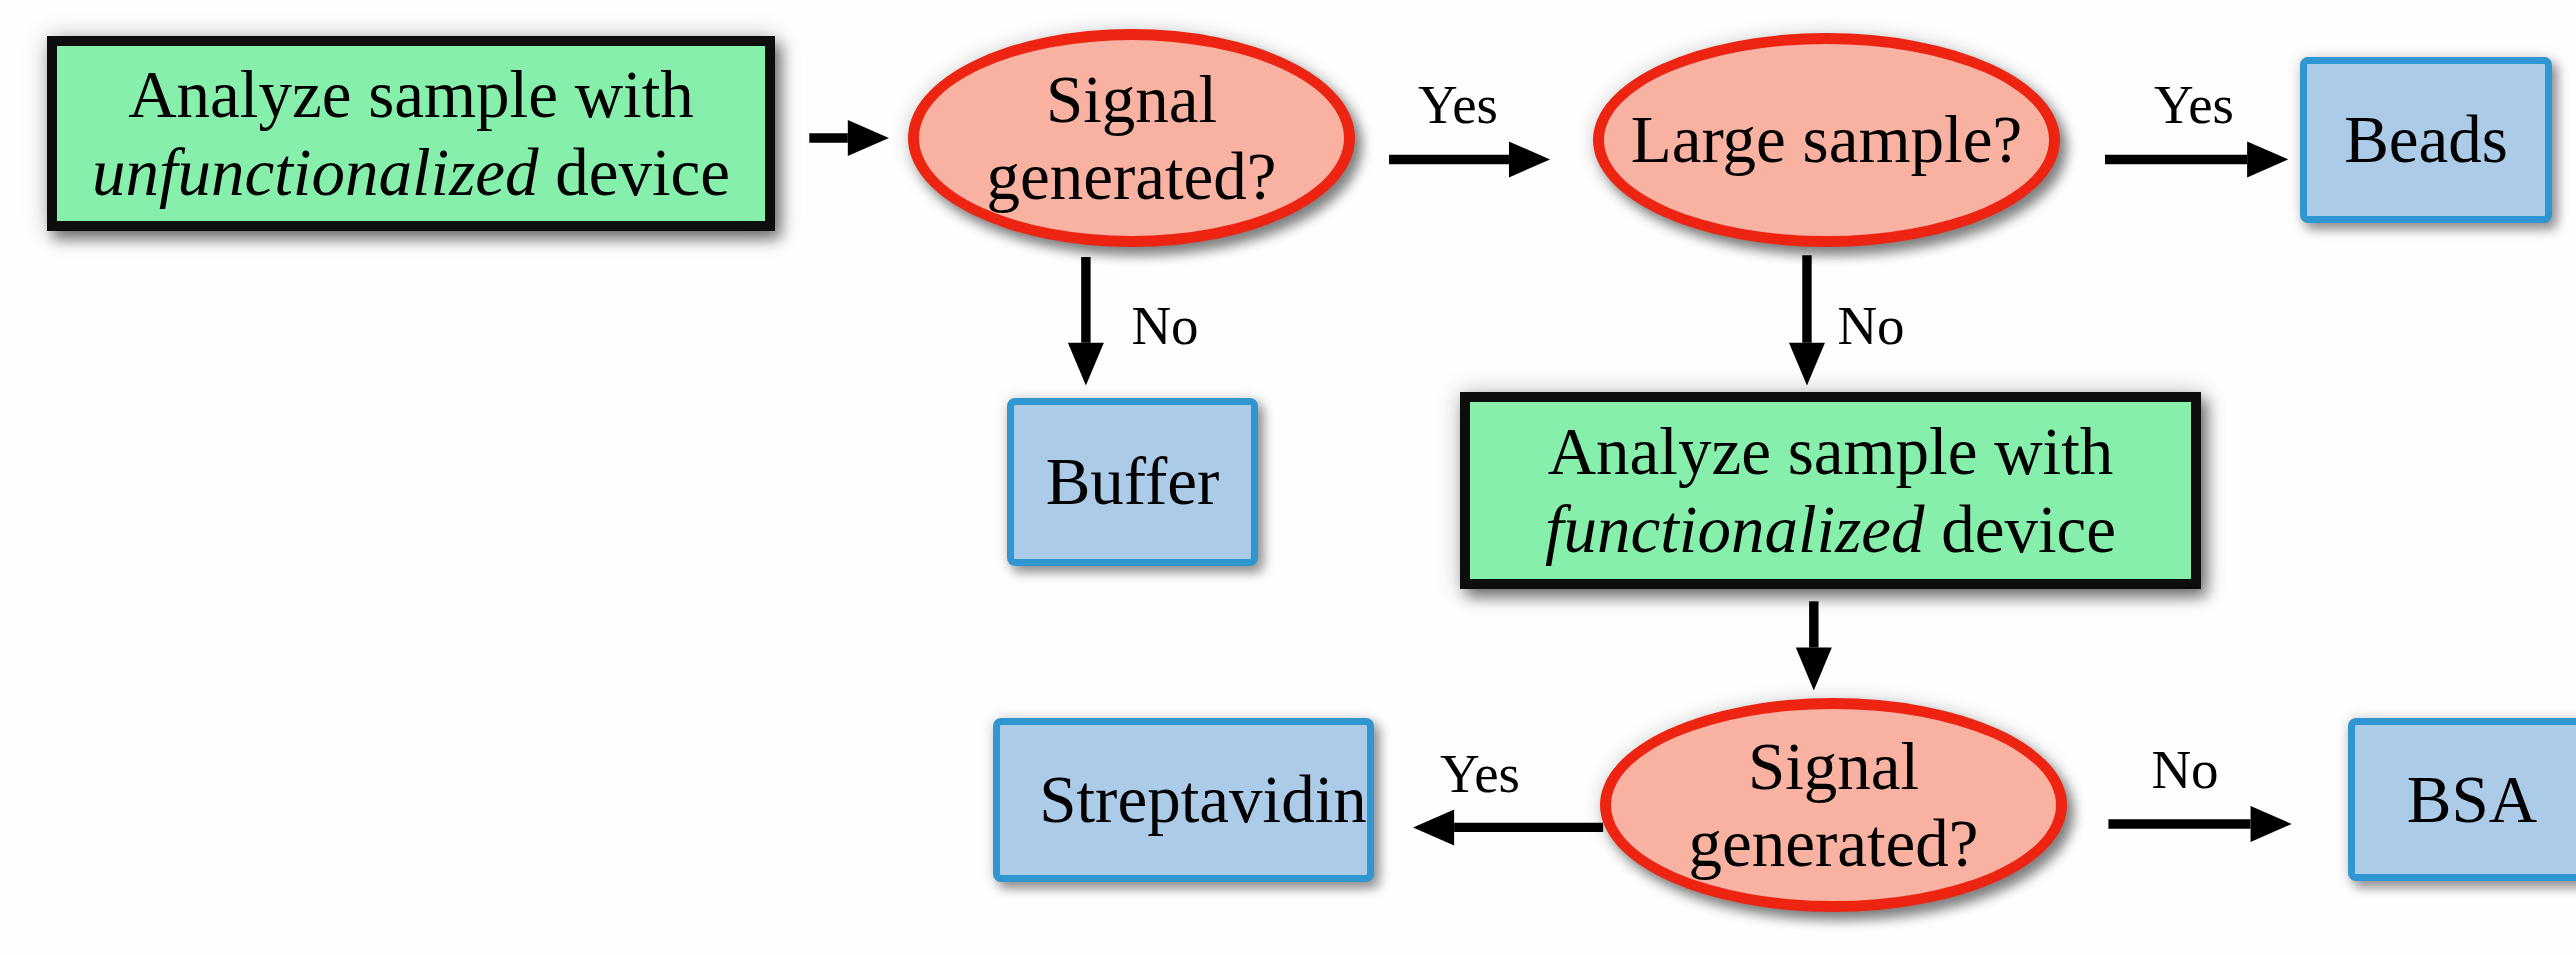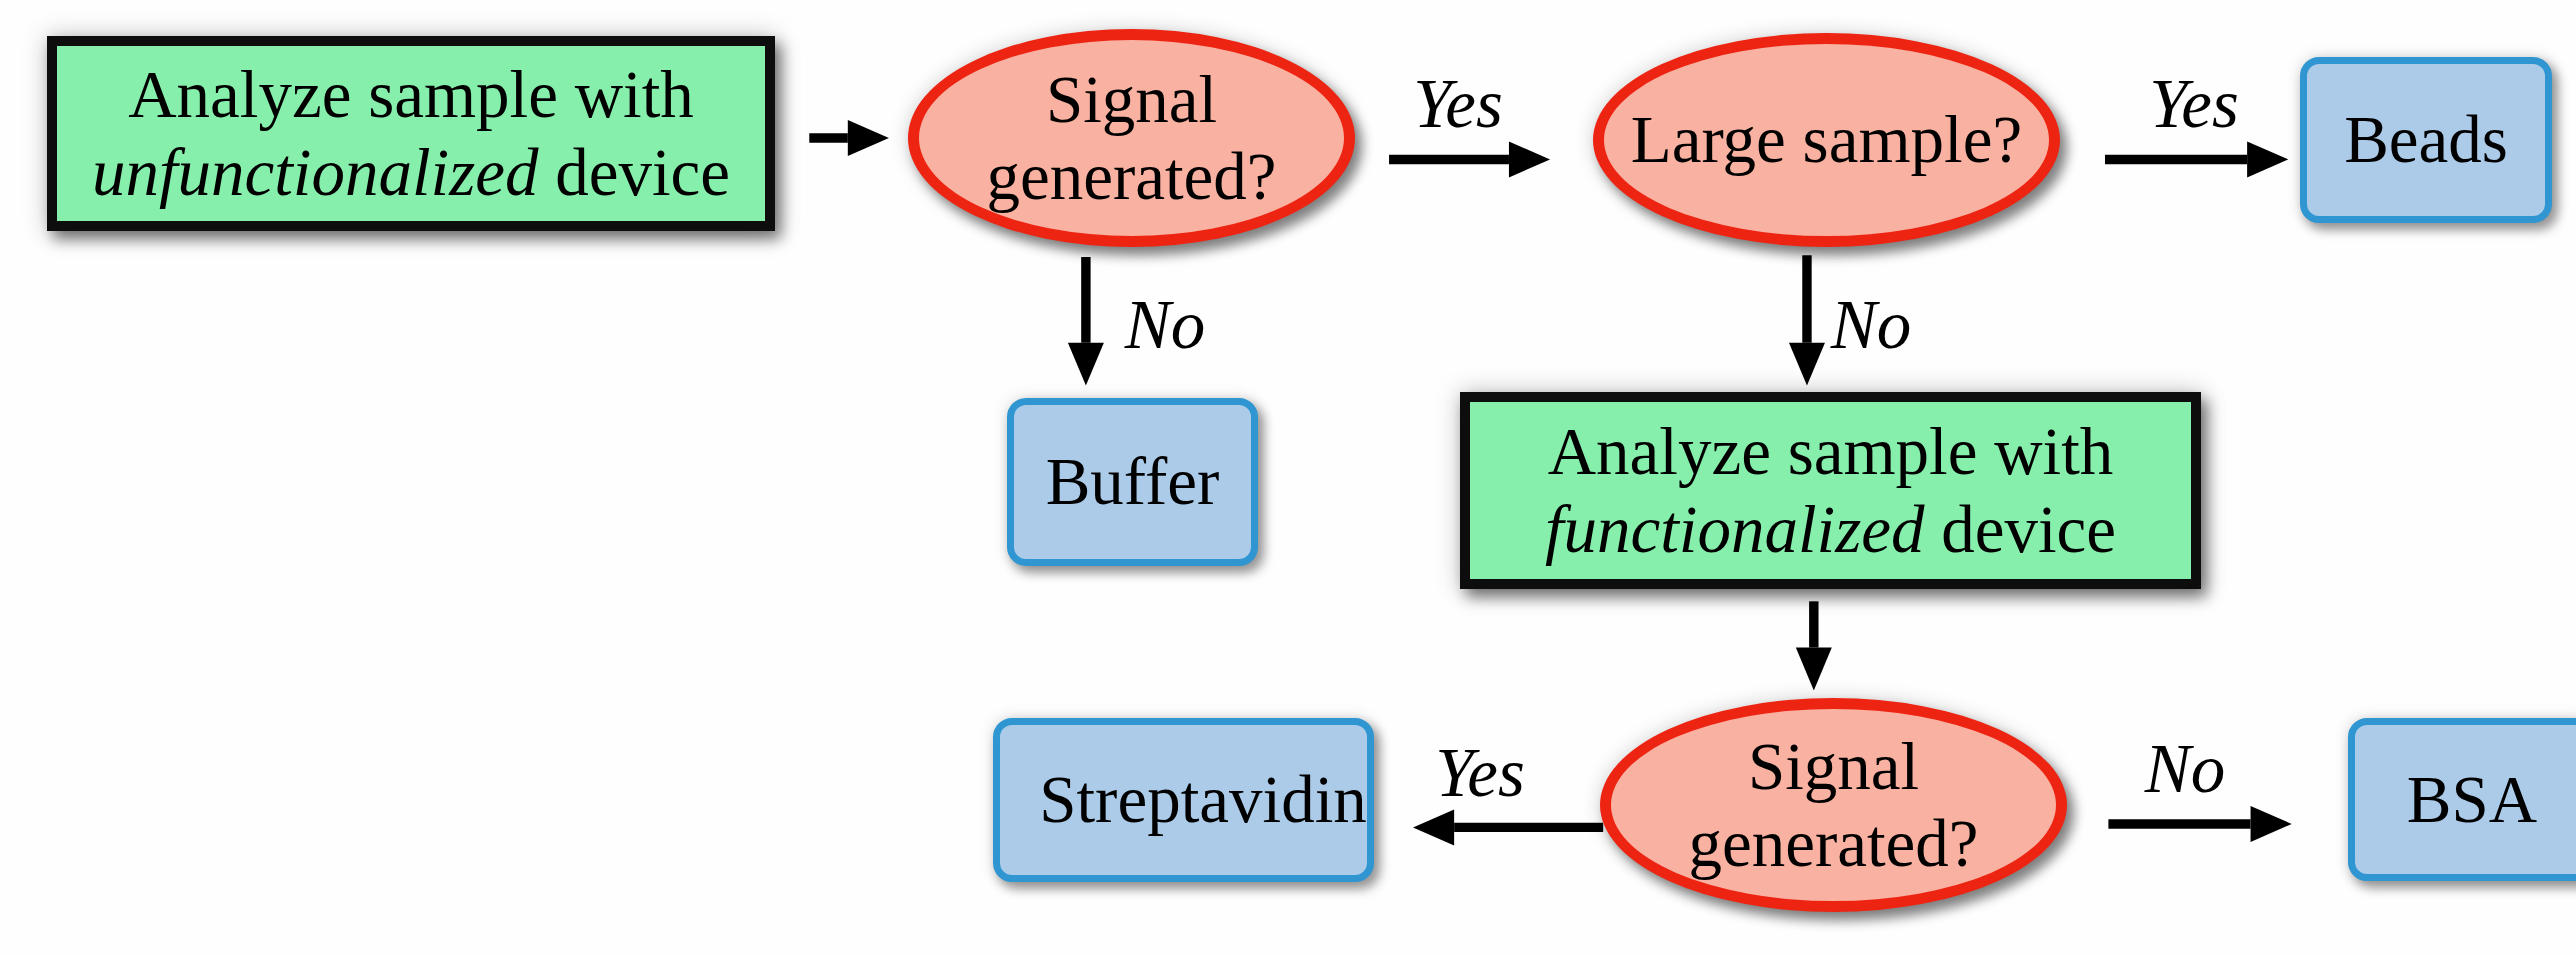--- a/index.html
+++ b/index.html
@@ -39,31 +39,30 @@
   .decision {
     background: #F9B1A1;
     border: 11px solid #EE2413;
     border-radius: 50%;
     box-shadow: 6.9px 8.6px 12px rgba(0,0,0,0.45), 0 0 19px rgba(0,0,0,0.18);
   }
   
   .terminal {
     background: #ABCBE9;
     border: 7.7px solid #2F96D2;
-    border-radius: 19px;
+    border-radius: 8px;
     box-shadow: 5.1px 6.9px 11px rgba(0,0,0,0.38), 0 0 15.4px rgba(0,0,0,0.15);
     justify-content: center;
   }
   .edge-label {
     position: absolute;
     transform: translate(-50%, -50%);
-    font-size: 69px;
+    font-size: 55px;
     line-height: 1;
     white-space: nowrap;
-    font-style: italic;
   }
   #arrow-layer {
     position: absolute;
     left: 0;
     top: 0;
     width: 2576px;
     height: 956px;
   }
   #arrow-layer line {
     stroke: #000;

